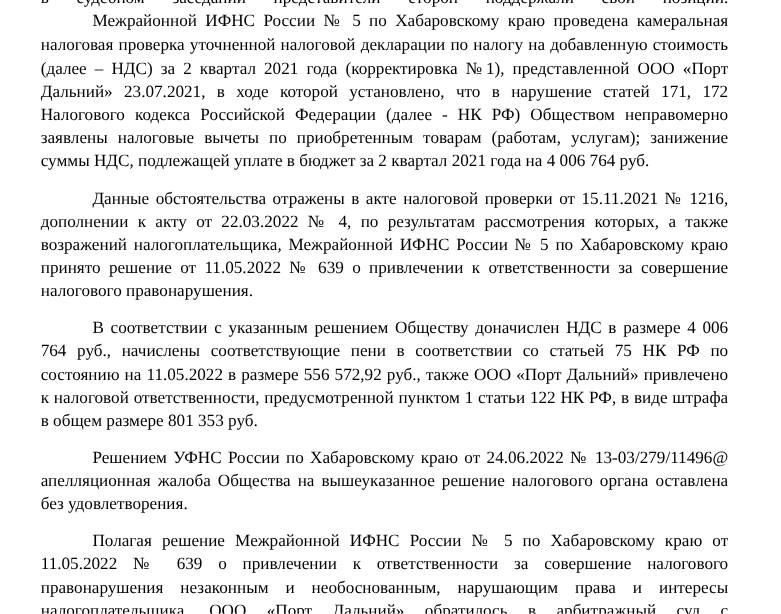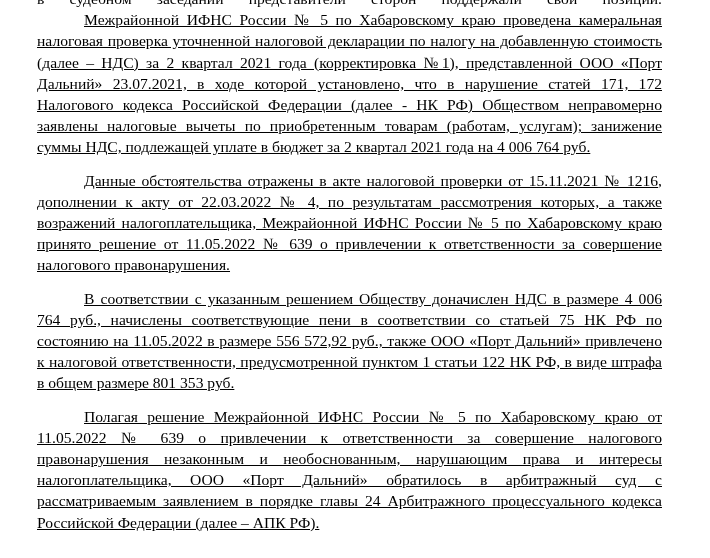--- a/index.html
+++ b/index.html
@@ -26,25 +26,25 @@
     .cutoff-line {
       height: 21.2px;
       overflow: hidden;
       text-align: justify;
       text-align-last: justify;
     }
     .para {
       margin: 0 0 12px 0;
       text-align: justify;
       text-indent: 47px;
-      text-decoration: underline;
     }
   </style>
 </head>
 <body>
 
 <div class="page">
   <div class="cutoff-line">в судебном заседании представители сторон поддержали свои позиции.</div>
   <p class="para">Межрайонной ИФНС России № 5 по Хабаровскому краю проведена камеральная налоговая проверка уточненной налоговой декларации по налогу на добавленную стоимость (далее – НДС) за 2 квартал 2021 года (корректировка №1), представленной ООО «Порт Дальний» 23.07.2021, в ходе которой установлено, что в нарушение статей 171, 172 Налогового кодекса Российской Федерации (далее - НК РФ) Обществом неправомерно заявлены налоговые вычеты по приобретенным товарам (работам, услугам); занижение суммы НДС, подлежащей уплате в бюджет за 2 квартал 2021 года на 4 006 764 руб.</p>
   <p class="para">Данные обстоятельства отражены в акте налоговой проверки от 15.11.2021 № 1216, дополнении к акту от 22.03.2022 № 4, по результатам рассмотрения которых, а также возражений налогоплательщика, Межрайонной ИФНС России № 5 по Хабаровскому краю принято решение от 11.05.2022 № 639 о привлечении к ответственности за совершение налогового правонарушения.</p>
   <p class="para">В соответствии с указанным решением Обществу доначислен НДС в размере 4 006 764 руб., начислены соответствующие пени в соответствии со статьей 75 НК РФ по состоянию на 11.05.2022 в размере 556 572,92 руб., также ООО «Порт Дальний» привлечено к налоговой ответственности, предусмотренной пунктом 1 статьи 122 НК РФ, в виде штрафа в общем размере 801 353 руб.</p>
+  <p class="para">Решением УФНС России по Хабаровскому краю от 24.06.2022 № 13-03/279/11496@ апелляционная жалоба Общества на вышеуказанное решение налогового органа оставлена без удовлетворения.</p>
   <p class="para">Полагая решение Межрайонной ИФНС России № 5 по Хабаровскому краю от 11.05.2022 № 639 о привлечении к ответственности за совершение налогового правонарушения незаконным и необоснованным, нарушающим права и интересы налогоплательщика, ООО «Порт Дальний» обратилось в арбитражный суд с рассматриваемым заявлением в порядке главы 24 Арбитражного процессуального кодекса Российской Федерации (далее – АПК РФ).</p>
 </div>
 
 </body></html>

